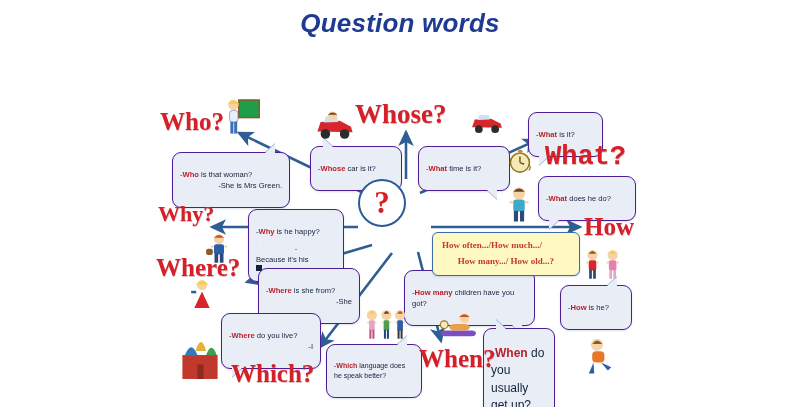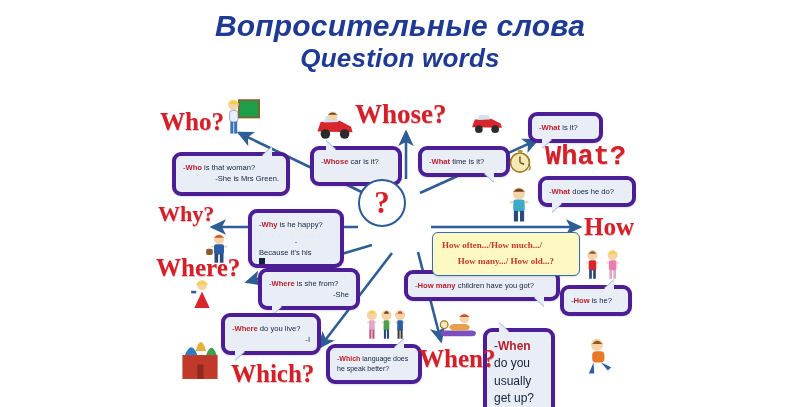--- a/index.html
+++ b/index.html
@@ -40,23 +40,23 @@
   .qword{
     position:absolute;z-index:7;white-space:nowrap;
     font-family:"Liberation Serif",serif;font-weight:bold;
     color:#d5202a;line-height:1;
     text-shadow:0.5px 0.5px 0 rgba(120,0,0,.25);
   }
 
   
   .bub{
     position:absolute;z-index:5;box-sizing:border-box;
-    background:#e9eef6;border:4px solid #4c1d95;border-radius:9px;
+    background:#e9eef6;border:1px solid #4c1d95;border-radius:9px;
     color:#14213d;font-family:"Liberation Sans",sans-serif;
-    padding:6px 7px;line-height:1.45;
+    padding:16px 7px;line-height:1.45;
     box-shadow:0 1px 2px rgba(40,70,120,.16);
   }
   .bub .kw{color:#b9202c;font-weight:bold;}
   .bub .ln{display:block;}
   .bub .r{text-align:right;}
   .bub .c{text-align:center;}
   .bub .faint{color:#b9c4d6;font-size:6px;letter-spacing:1.6px;display:block;height:6px;overflow:hidden;}
   
   .bub::after{
     content:"";position:absolute;width:0;height:0;border-style:solid;
@@ -80,21 +80,20 @@
 
   
   .art{position:absolute;z-index:8;}
 </style>
 </head>
 <body>
 
 <div id="stage">
 
   <div class="title">
-    <span class="l1">Вопросительные слова</span>
     <span class="l2">Question words</span>
   </div>
 
   <svg id="spokes" viewBox="0 0 800 407">
     <defs>
       <marker id="ah" markerWidth="7" markerHeight="7" refX="5.4" refY="3" orient="auto">
         <path d="M0,0 L6.4,3 L0,6 L1.6,3 z" fill="#2f5e94"></path>
       </marker>
     </defs>
     <g id="spoke-group" stroke="#2f5e94" stroke-width="2.6" marker-end="url(#ah)">
@@ -279,21 +278,21 @@
         <span class="ln r">-She</span>
       </div>
       <div class="bub tail-bl" style="left: 221px; top: 313px; width: 100px; min-height: 34px; font-size: 7.6px;">
         <span class="ln">-<span class="kw">Where</span> do you live?</span>
         <span class="ln r">-I</span>
       </div>
       <div class="bub tail-tr" style="left: 326px; top: 344px; width: 96px; min-height: 34px; font-size: 7px;">
         <span class="ln">-<span class="kw">Which</span> language does</span>
         <span class="ln">he speak better?</span>
       </div>
-      <div class="bub tail-br" style="left: 404px; top: 270px; width: 156px; min-height: 28px; font-size: 7.6px;">
+      <div class="bub tail-br" style="left: 404px; top: 270px; width: 131px; min-height: 28px; font-size: 7.6px;">
         <span class="ln">-<span class="kw">How many</span> children have you got?</span>
       </div>
       <div class="bub tail-tr" style="left: 560px; top: 285px; width: 72px; min-height: 24px; font-size: 7.6px;">
         <span class="ln">-<span class="kw">How</span> is he?</span>
       </div>
       <div class="bub tail-tl" style="left: 483px; top: 328px; width: 72px; min-height: 52px; font-size: 12px;">
         <span class="ln">-<span class="kw">When</span> do you</span>
         <span class="ln">usually get up?</span>
         <span class="ln r">-I</span>
       </div>

